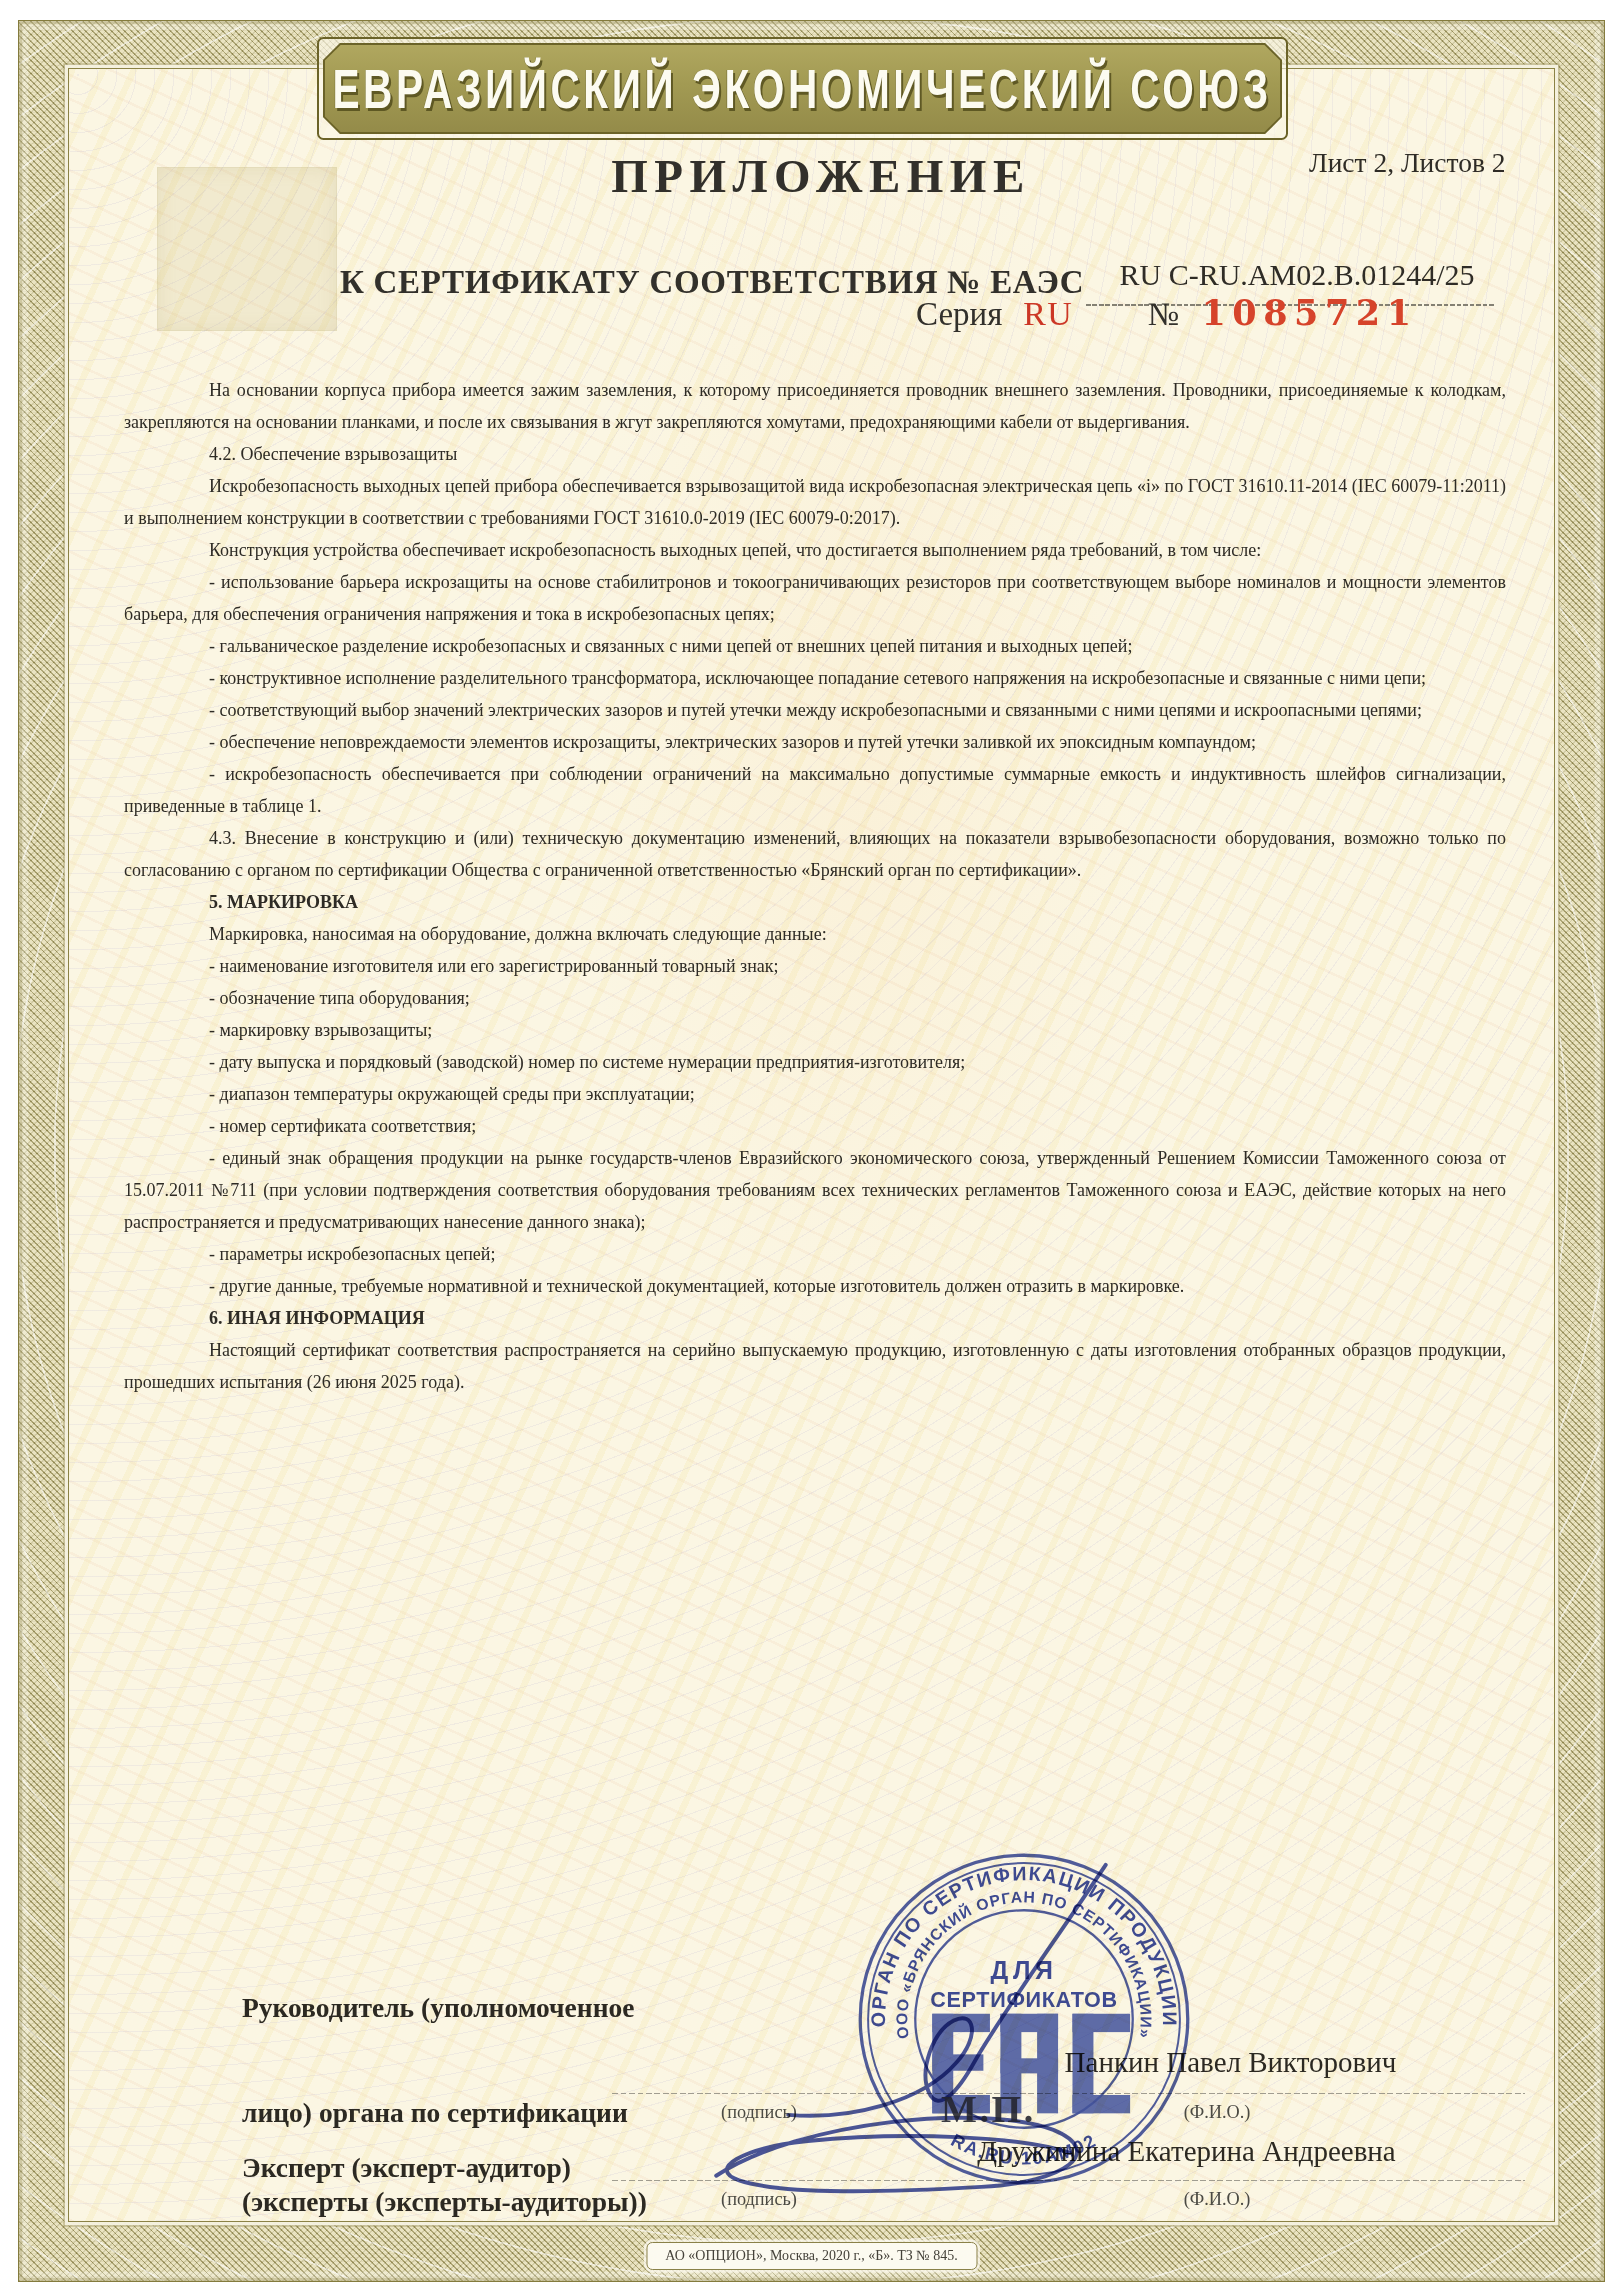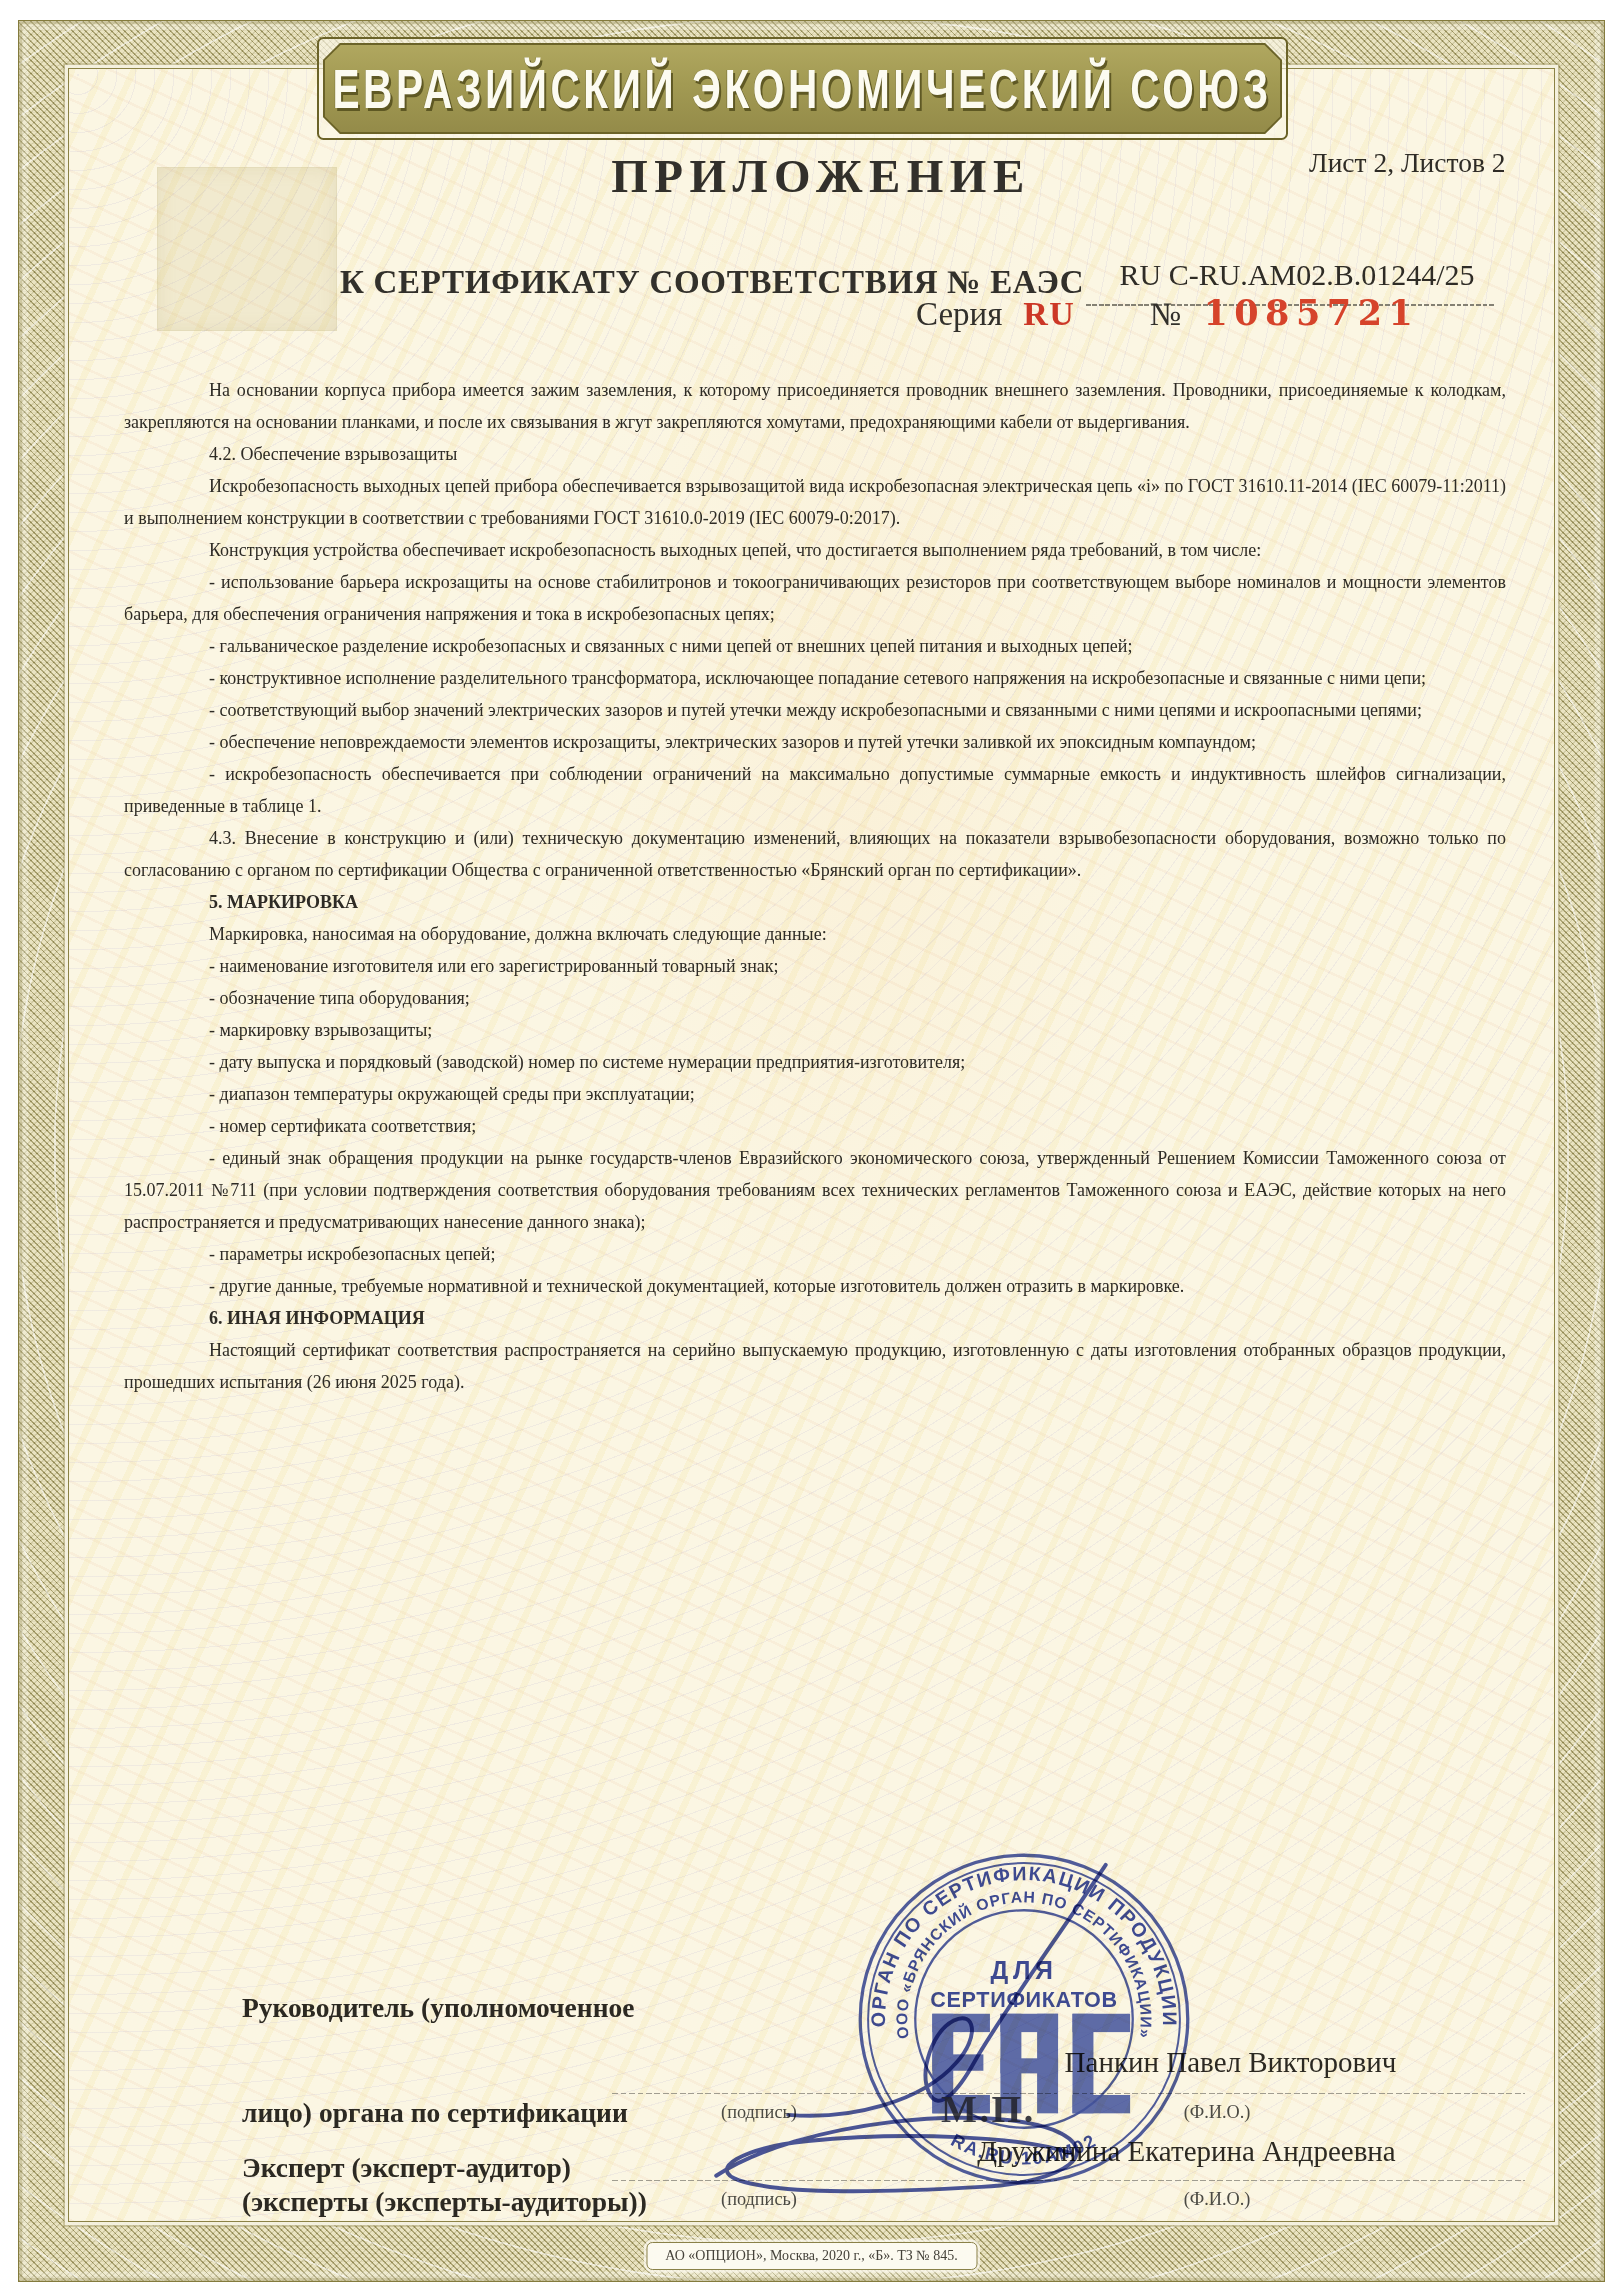--- a/index.html
+++ b/index.html
@@ -84,21 +84,21 @@
     position:absolute; left:1094px; top:258px; width:406px; text-align:center;
     font-size:30px; color:#2f2c26; white-space:nowrap;
   }
   .cert-underline {
     position:absolute; left:1086px; top:304px; width:408px; height:2px;
     background:repeating-linear-gradient(90deg, #6f6c60 0 4.6px, transparent 4.6px 6.5px);
     opacity:.85;
   }
   .series-row { position:absolute; left:916px; top:292px; white-space:nowrap; }
   .series-label { font-size:33px; color:#32302b;text-align:right; }
-  .series-value { font-size:34px; font-weight:700; color:#cc3726; margin-left:18.3px; letter-spacing:1.3px; }
+  .series-value { font-size:34px; font-weight:400; color:#cc3726; margin-left:18.3px; letter-spacing:1.3px; }
   .number-sign { font-size:33px; color:#32302b; margin-left:72px; }
   .blank-number { font-family:"DejaVu Serif", serif; font-size:35px; font-weight:600;
     color:#d6432a; margin-left:19.6px; letter-spacing:6.5px; }
 
   
   .body-text {
     position:absolute; left:124px; top:374px; width:1382px;
     font-size:18px; line-height:32px; color:#2e2b25; text-align:justify;
   }
   .body-text p { text-indent:85px; margin:0; }

